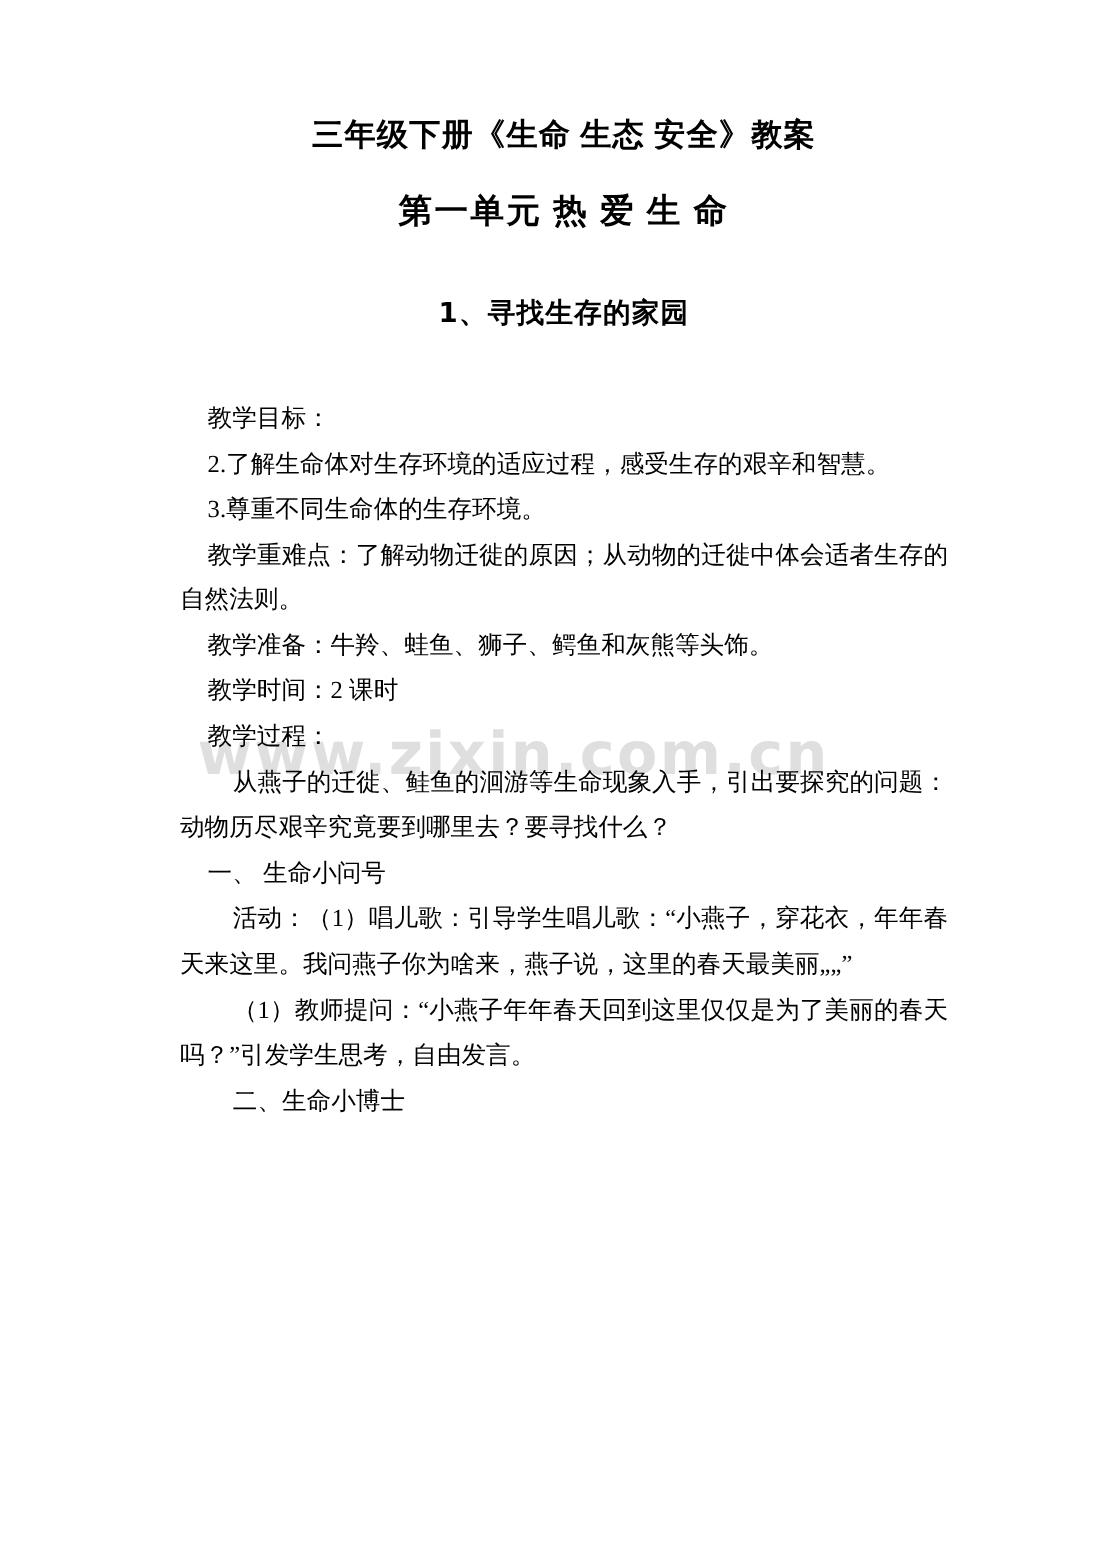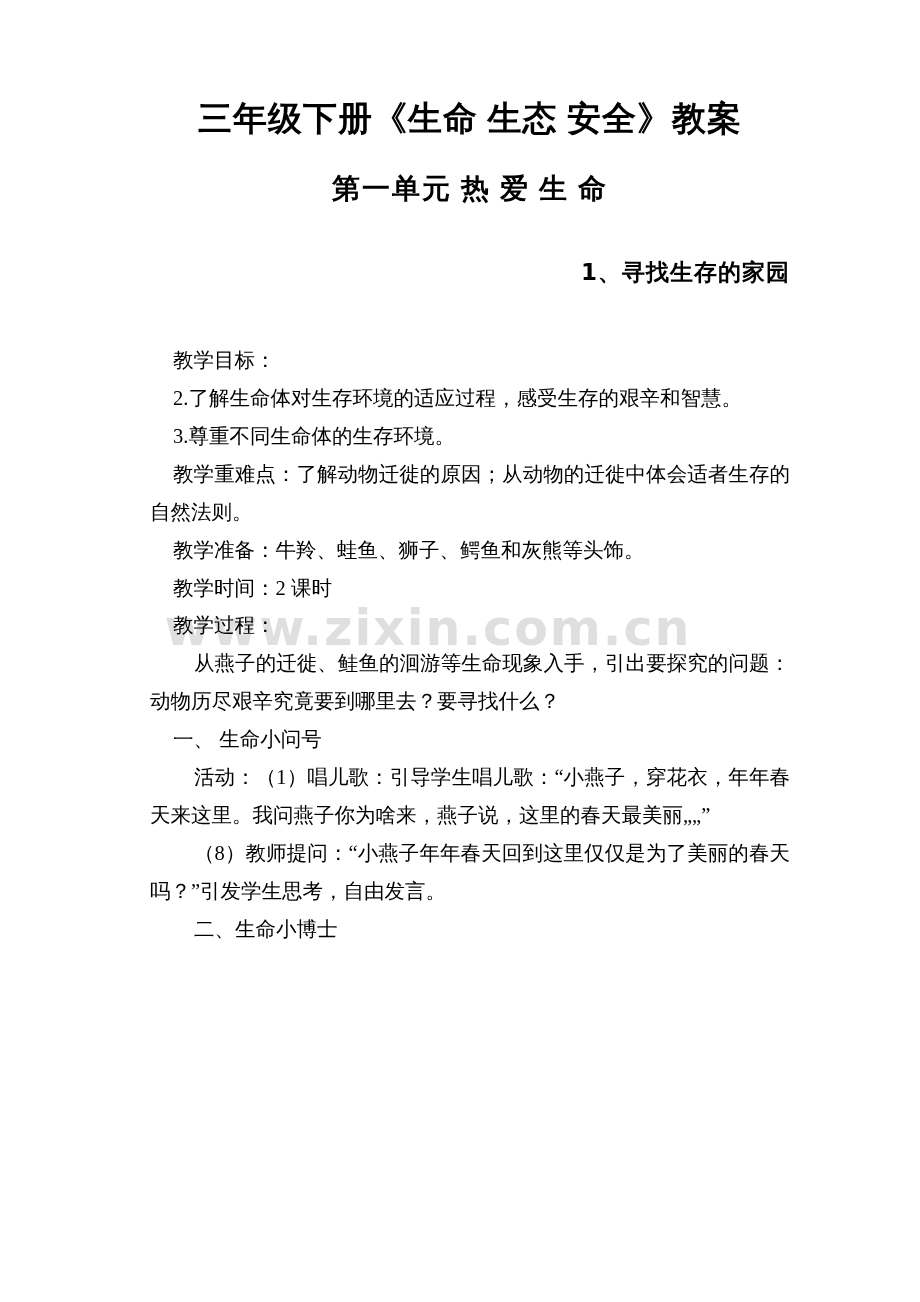--- a/index.html
+++ b/index.html
@@ -17,37 +17,37 @@
     color: #000000;
   }
   .content {
     position: absolute;
     left: 150px;
     top: 95px;
     width: 640px;
   }
   .doc-title {
     text-align: center;
-    font-size: 34px;
+    font-size: 26px;
     font-weight: bold;
     letter-spacing: 1px;
     line-height: 1.4;
     margin: 0 0 26px 0;
     white-space: nowrap;
   }
   .unit-title {
     text-align: center;
     font-size: 28px;
     font-weight: bold;
     letter-spacing: 2px;
     line-height: 1.4;
     margin: 0 0 48px 0;
   }
   .lesson-title {
-    text-align: right;
+    text-align: center;
     font-size: 23px;
     font-weight: bold;
     font-family: "DejaVu Sans", "Liberation Sans", sans-serif;
     letter-spacing: 1px;
     line-height: 1.4;
     margin: 0 0 54px 0;
   }
   p.body-line {
     font-size: 20.5px;
     line-height: 1.85;
@@ -91,18 +91,18 @@
         <p class="body-line indent1">教学目标：</p>
         <p class="body-line indent1">2.了解生命体对生存环境的适应过程，感受生存的艰辛和智慧。</p>
         <p class="body-line indent1">3.尊重不同生命体的生存环境。</p>
         <p class="body-line indent1">教学重难点：了解动物迁徙的原因；从动物的迁徙中体会适者生存的自然法则。</p>
         <p class="body-line indent1">教学准备：牛羚、蛙鱼、狮子、鳄鱼和灰熊等头饰。</p>
         <p class="body-line indent1">教学时间：2 课时</p>
         <p class="body-line indent1">教学过程：</p>
         <p class="body-line indent2">从燕子的迁徙、鲑鱼的洄游等生命现象入手，引出要探究的问题：动物历尽艰辛究竟要到哪里去？要寻找什么？</p>
         <p class="body-line indent1">一、 生命小问号</p>
         <p class="body-line indent2">活动：（1）唱儿歌：引导学生唱儿歌：“小燕子，穿花衣，年年春天来这里。我问燕子你为啥来，燕子说，这里的春天最美丽„„”</p>
-        <p class="body-line indent2">（8）教师提问：“小燕子年年春天回到这里仅仅是为了美丽的春天吗？”引发学生思考，自由发言。</p>
+        <p class="body-line indent2">（1）教师提问：“小燕子年年春天回到这里仅仅是为了美丽的春天吗？”引发学生思考，自由发言。</p>
         <p class="body-line indent2">二、生命小博士</p>
       </div>
   </div>
 
 </div>
 
 </body></html>

